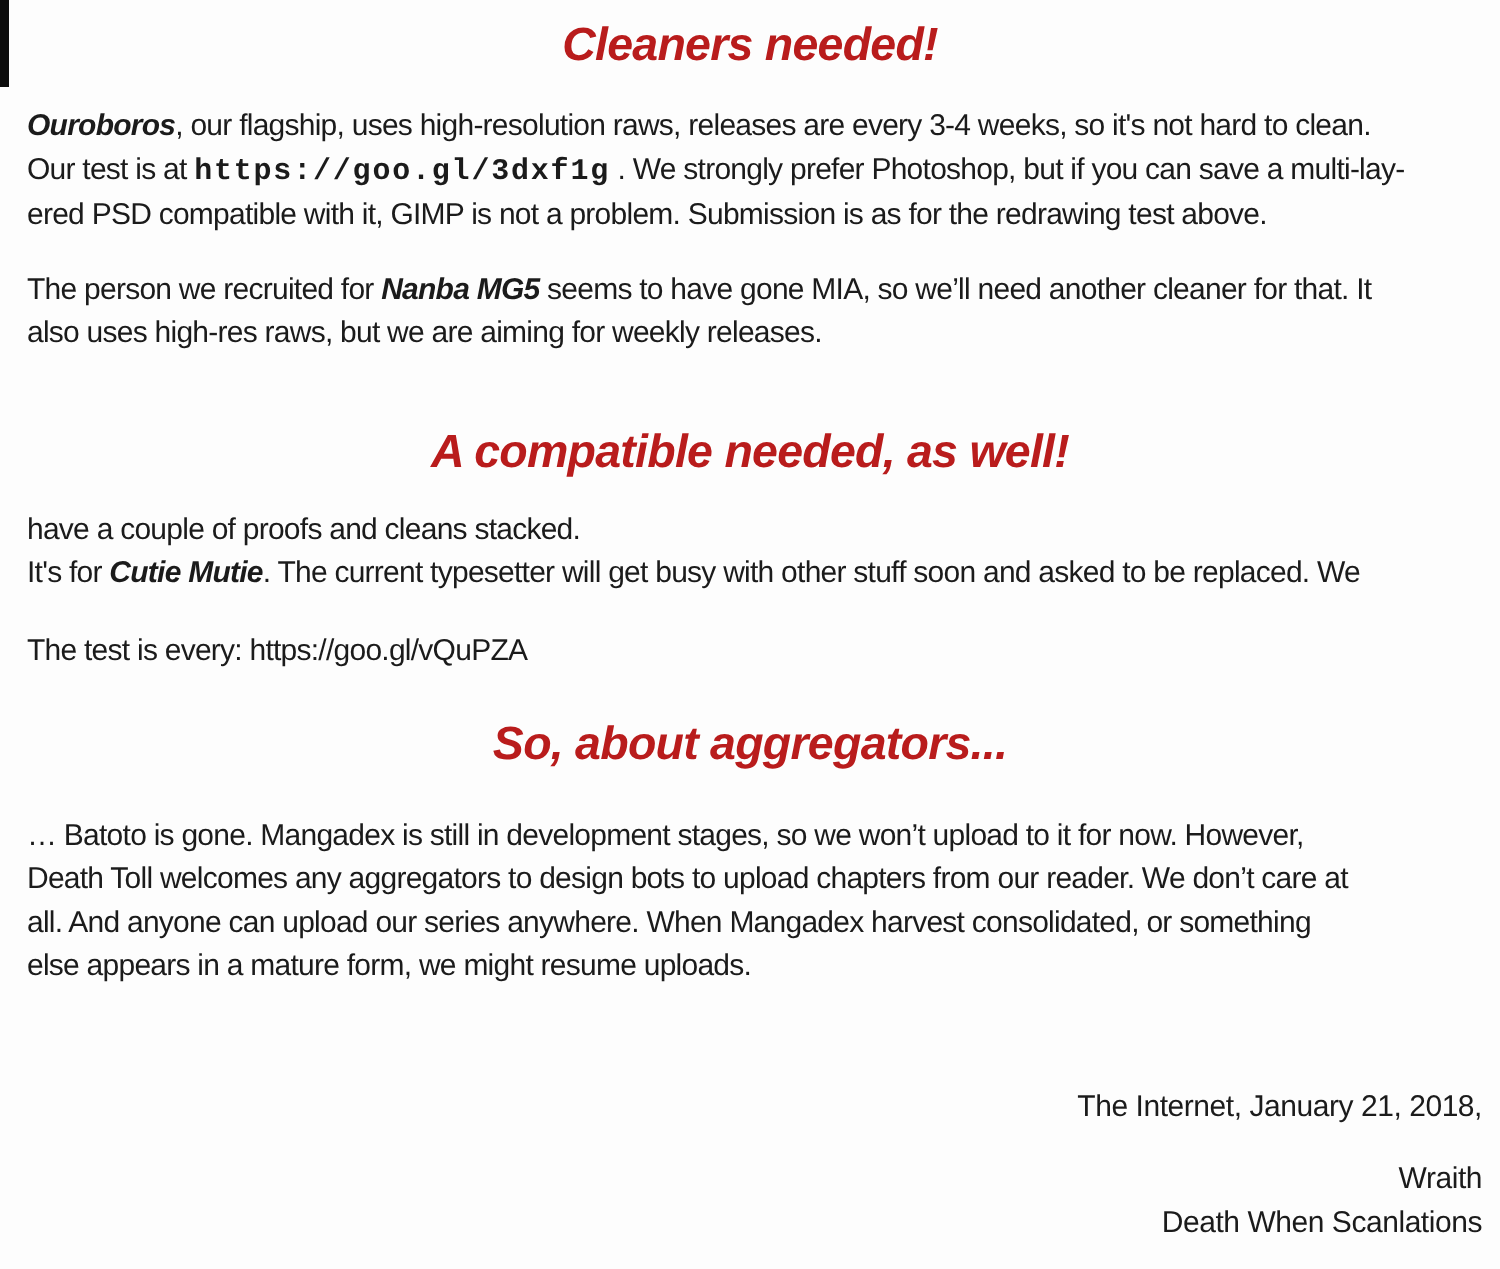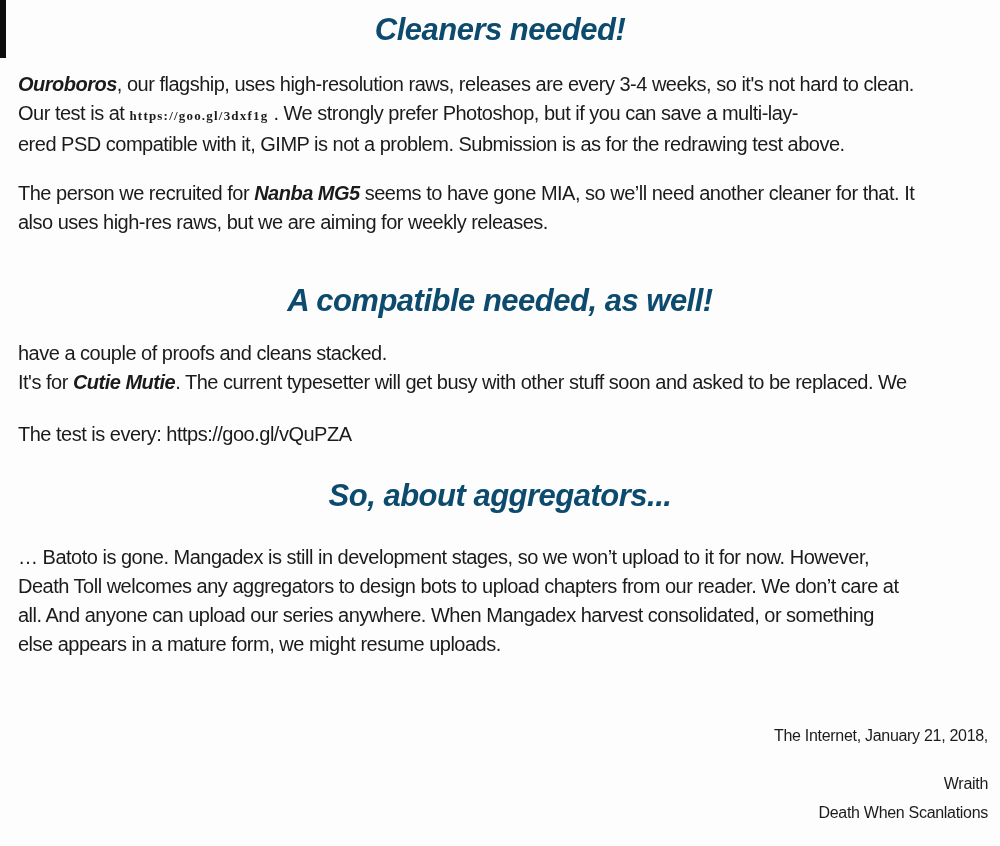--- a/index.html
+++ b/index.html
@@ -22,21 +22,21 @@
   }
   .heading {
     position: absolute;
     left: 0; right: 0;
     text-align: center;
     font-size: 31px;
     font-weight: 700;
     font-style: italic;
     letter-spacing: -0.5px;
     white-space: nowrap;
-    color: #0c4a6e;
+    color: #b91c1c;
   }
   #h1 { top: 12px; }
   #h2 { top: 283px; }
   #h3 { top: 478px; }
   .para {
     position: absolute;
     left: 18px;
     right: 0;
     font-size: 20px;
     line-height: 29px;
@@ -44,30 +44,30 @@
   }
   #p1 { top: 70px; }
   #p2 { top: 179px; }
   #p3 { top: 339px; }
   #p4 { top: 420px; }
   #p5 { top: 543px; }
   .line { white-space: nowrap; }
   .s-n { }
   .s-bi { font-weight: 700; font-style: italic; }
   .s-mono {
-    font-family: Liberation Serif, serif;
+    font-family: Liberation Mono, monospace;
     font-weight: 700;
-    font-size: 13px;
+    font-size: 20px;
     letter-spacing: 1.2px;
   }
   .sig {
     position: absolute;
     right: 12px;
     text-align: right;
-    font-size: 16px;
+    font-size: 20px;
     letter-spacing: -0.3px;
     white-space: nowrap;
   }
   #sig-date { top: 727px; }
   #sig-name { top: 775px; }
   #sig-group { top: 804px; }
 </style>
 </head>
 <body>
 

